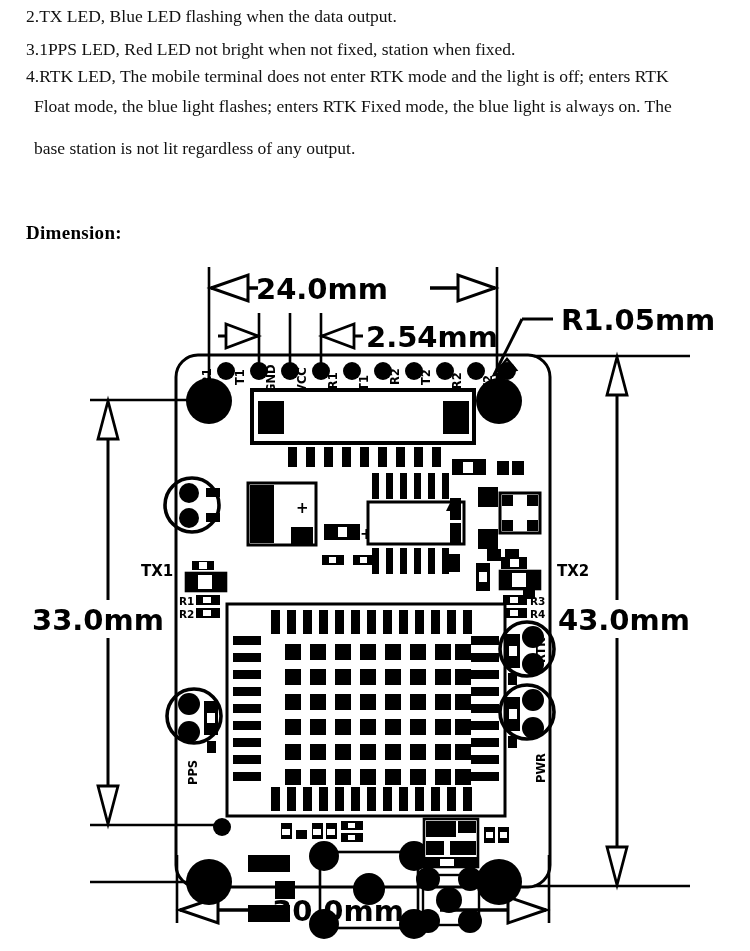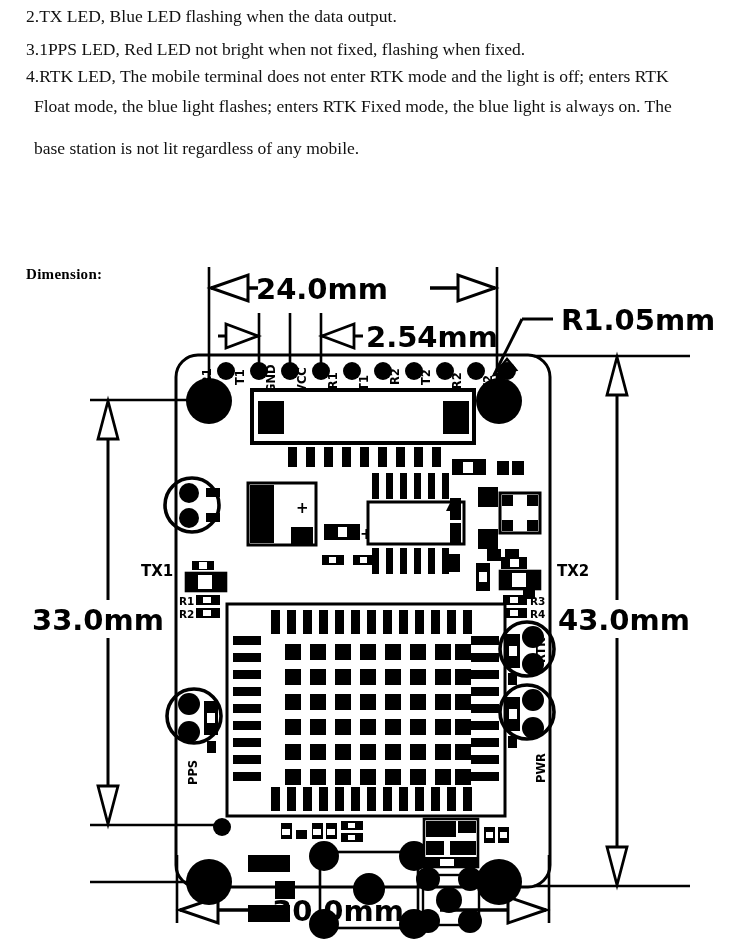--- a/index.html
+++ b/index.html
@@ -38,23 +38,22 @@
   .para.l2 { position: absolute; top: 33px; left: 0; }
   .para.l3 { position: absolute; top: 60px; left: 0; width: 712px; }
   .para.l4 { position: absolute; top: 90px; left: 8px; width: 704px;}
   .para.l5 { position: absolute; top: 132px; left: 8px; }
   .section-title {
     position: absolute;
     left: 26px;
     top: 222px;
     font-family: "Liberation Serif", serif;
     font-weight: bold;
-    font-size: 15px;
+    font-size: 19px;
     letter-spacing: 0.3px;
-    margin-top: 44px;
   }
   #fig {
     position: absolute;
     left: 0;
     top: 255px;
     width: 750px;
     height: 696px;
     text-decoration: underline;
   }
   svg { display: block; }
@@ -83,24 +82,24 @@
     fill: #000;
   }
 </style>
 </head>
 <body>
 
 <div id="doc">
 
   <div class="text-block">
     <div class="para l1">2.TX LED, Blue LED flashing when the data output.</div>
-    <div class="para l2">3.1PPS LED, Red LED not bright when not fixed, flashing when fixed.</div>
+    <div class="para l2">3.1PPS LED, Red LED not bright when not fixed, station when fixed.</div>
     <div class="para l3">4.RTK LED, The mobile terminal does not enter RTK mode and the light is off; enters RTK</div>
     <div class="para l4">Float mode, the blue light flashes; enters RTK Fixed mode, the blue light is always on. The</div>
-    <div class="para l5">base station is not lit regardless of any mobile.</div>
+    <div class="para l5">base station is not lit regardless of any output.</div>
   </div>
 
   <div class="section-title">Dimension:</div>
 
   <div id="fig">
     <svg width="750" height="696" viewBox="0 0 750 696" xmlns="http://www.w3.org/2000/svg">
 
       <g>
         <rect x="176" y="100" width="374" height="532" rx="22" ry="22" fill="#ffffff" stroke="#000000" stroke-width="3"></rect>
       </g>

